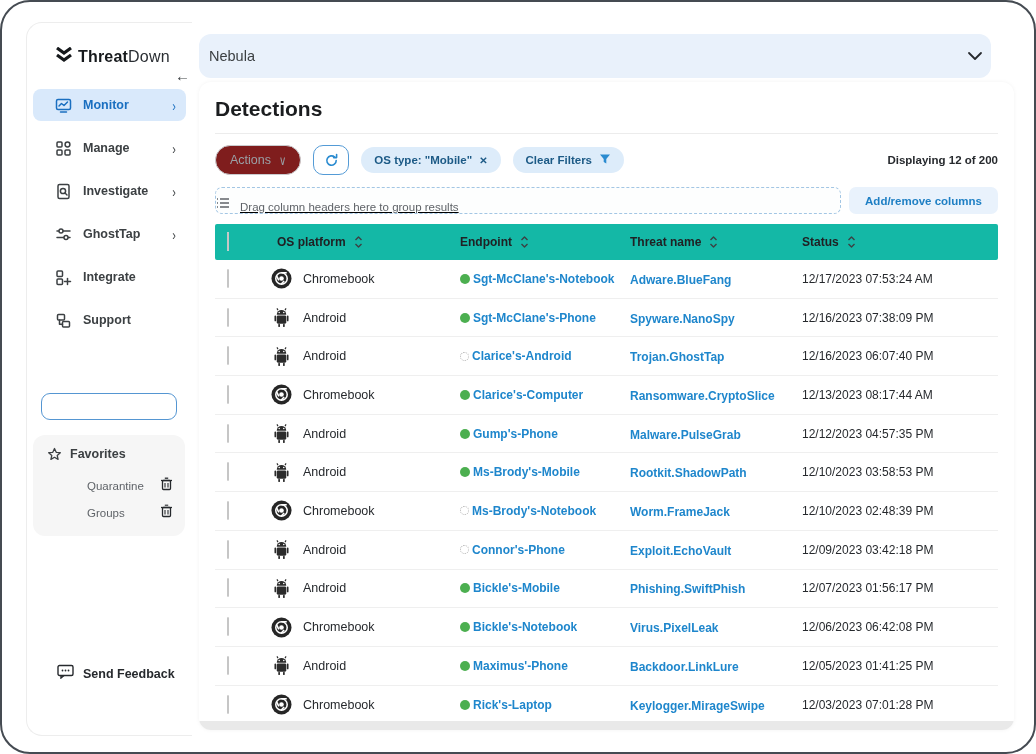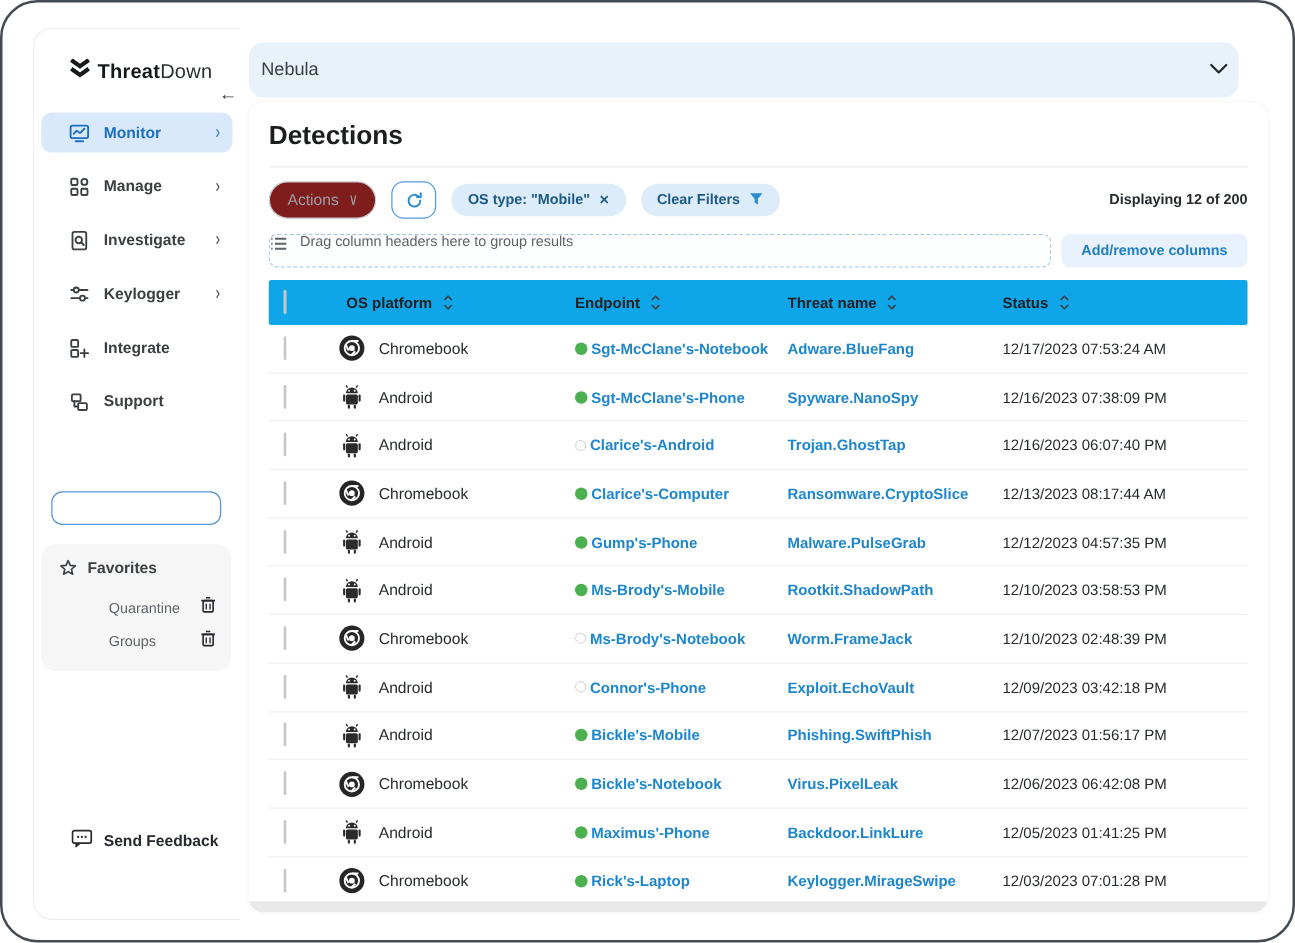--- a/index.html
+++ b/index.html
@@ -46,28 +46,28 @@
 
   .toolbar { display:flex; align-items:center; gap:12px; padding:11px 16px 10px 16px; }
   .btn-actions { display:flex; align-items:center; gap:8px; height:30px; padding:0 14px; border:1px solid #c9cbce; border-radius:16px; background:#7f1d1d; color:#9aa0a6; font-size:12.5px; cursor:pointer; }
   .btn-actions .chev { font-size:10px; transform:scaleY(1.3); }
   .btn-refresh { width:36px; height:30px; border:1px solid #549bd6; border-radius:10px; background:#fff; display:flex; align-items:center; justify-content:center; cursor:pointer; }
   .chip { display:flex; align-items:center; gap:7px; height:26px; padding:0 13px; background:#ddecfa; border-radius:14px; font-size:11.5px; font-weight:700; color:#1c5a86; cursor:pointer; }
   .chip .x { font-size:10px; font-weight:700; }
   .displaying { margin-left:auto; font-size:11.5px; font-weight:700; color:#26292d; }
 
   .groupbar-row { display:flex; align-items:center; gap:8px; padding:2px 16px 8px 16px; }
-  .groupbar { flex:1; display:flex; align-items:flex-start; gap:10px; height:27px; border:1px dashed #a3c6e4; border-radius:7px; background:#fdfefe; padding:0 0; }
+  .groupbar { flex:1; display:flex; align-items:flex-end; gap:10px; height:27px; border:1px dashed #a3c6e4; border-radius:7px; background:#fdfefe; padding:0 0;text-decoration:underline; }
   .groupbar .hint { font-size:11.5px; color:#5f6368; }
   .addremove { height:27px; display:flex; align-items:center; padding:0 16px; background:#e9f2fc; border-radius:7px; font-size:11.5px; font-weight:700; color:#1e7fc4; cursor:pointer; }
 
   
   .table { margin:2px 16px 0 16px; }
   .thead, .trow { display:grid; grid-template-columns:40px 205px 170px 172px 1fr; align-items:center; }
-  .thead { background:#0ea5e9; height:36px; border-radius:2px; }
+  .thead { background:#14b8a6; height:36px; border-radius:2px; }
   .th { display:flex; align-items:center; gap:8px; font-size:12px; font-weight:700; color:#202124; cursor:pointer; }
   .checkbox { width:15px; height:15px; border:1px solid #c6c6c6; border-radius:4px; background:#efefef; margin-left:12px; cursor:pointer; }
   .trow { height:38.7px; border-bottom:1px solid #efefef; }
   .trow:last-child { border-bottom:none; }
   .os-cell { display:flex; align-items:center; gap:11px; }
   .os-label { font-size:12.5px; color:#26292d; }
   .ep-cell { display:flex; align-items:center; gap:3px; }
   .dot { width:10px; height:10px; border-radius:50%; flex:none; }
   .dot.on { background:#4caf50; }
   .dot.off { background:transparent; border:1.5px dotted #b0b0b0; width:9px; height:9px; }
@@ -133,21 +133,21 @@
       </div>
       <div class="nav-item">
         <span class="icn">
             <svg class="sicon" width="17" height="17" viewBox="0 0 17 17">
               <line x1="2" y1="5" x2="15" y2="5"></line>
               <circle cx="6" cy="5" r="2" fill="#fff"></circle>
               <line x1="2" y1="11.5" x2="15" y2="11.5"></line>
               <circle cx="11" cy="11.5" r="2" fill="#fff"></circle>
             </svg>
           </span>
-        <span class="lbl">Keylogger</span>
+        <span class="lbl">GhostTap</span>
         <span class="chev">›</span>
       </div>
       <div class="nav-item">
         <span class="icn">
             <svg class="sicon" width="17" height="17" viewBox="0 0 17 17">
               <rect x="2" y="2" width="5.5" height="5.5" rx="1"></rect>
               <rect x="2" y="10" width="5.5" height="5.5" rx="1"></rect>
               <line x1="12.5" y1="9.5" x2="12.5" y2="15.5"></line>
               <line x1="9.5" y1="12.5" x2="15.5" y2="12.5"></line>
             </svg>

